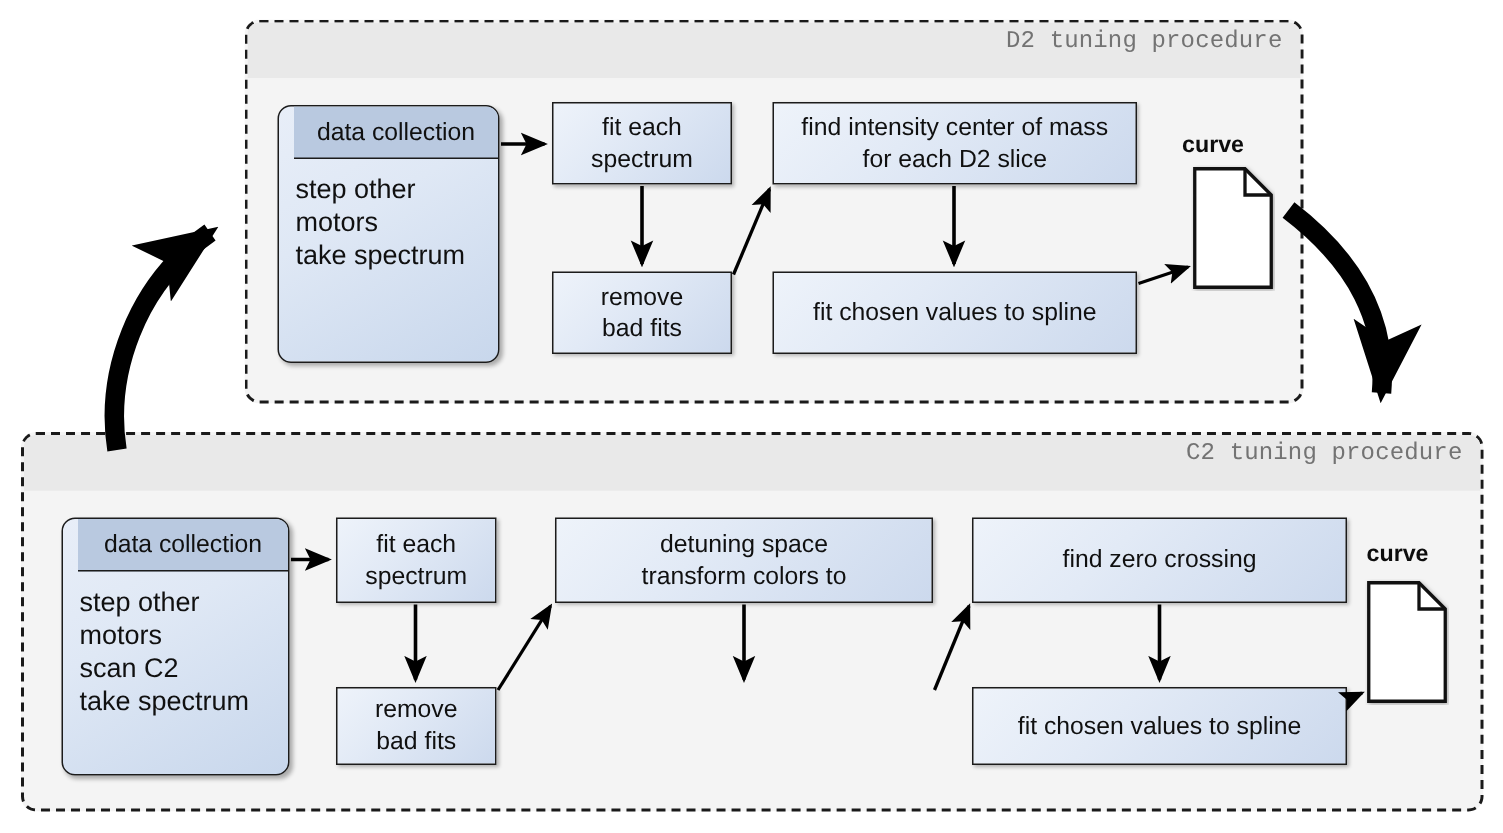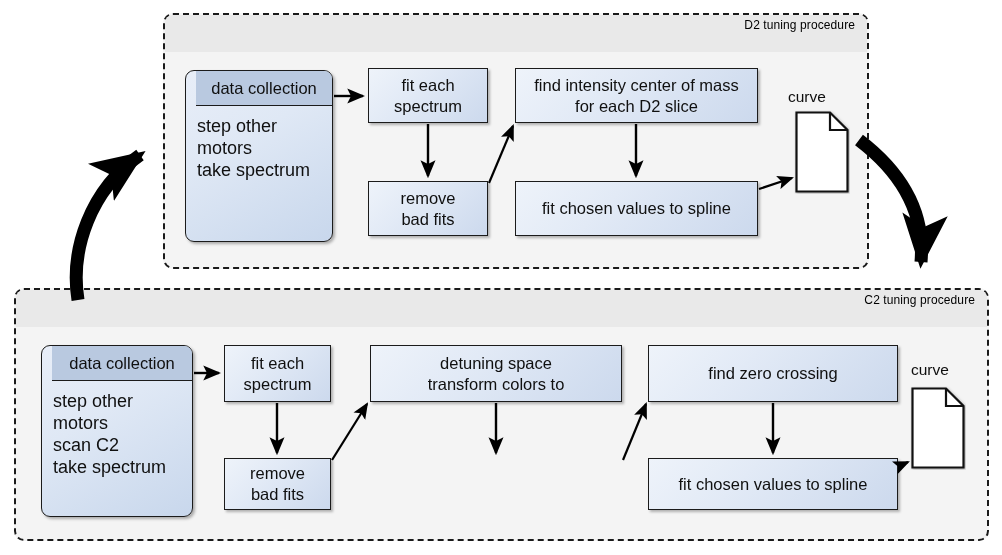--- a/index.html
+++ b/index.html
@@ -19,23 +19,24 @@
     box-sizing:border-box;
     overflow:hidden;
   }
   .panel-title-band{
     position:absolute;left:0;top:0;right:0;height:36px;
     background:#e9e9e9;
     border-bottom:1px solid #e9e9e9;
   }
   .panel-title{
     position:absolute;right:12px;top:3px;
-    font-size:12px;color:#000000;
+    font-size:16px;color:#737373;
     letter-spacing:.1px;
     white-space:nowrap;
+    font-family:Liberation Mono, monospace;
   }
 
   
   .box{
     position:absolute;
     box-sizing:border-box;
     border:1.6px solid #1b1b1b;
     background:linear-gradient(135deg,#eef3fa 0%,#e2eaf6 38%,#ccd9ed 100%);
     color:#101010;
     font-size:16.5px;
@@ -64,21 +65,21 @@
     font-size:16.5px;color:#101010;margin-left:10px;
   }
   .dc-body{
     padding:9px 0 0 11px;
     font-size:18px;line-height:22px;color:#101010;
     text-align:left;
   }
 
   
   .doc-label{
-    position:absolute;font-size:15.5px;font-weight:normal;color:#0d0d0d;
+    position:absolute;font-size:15.5px;font-weight:bold;color:#0d0d0d;
     white-space:nowrap;
   }
   .doc-icon{position:absolute;}
 
   
   #arrows{position:absolute;left:0;top:0;width:1002px;height:555px;pointer-events:none;}
 </style>
 </head>
 <body>
 

